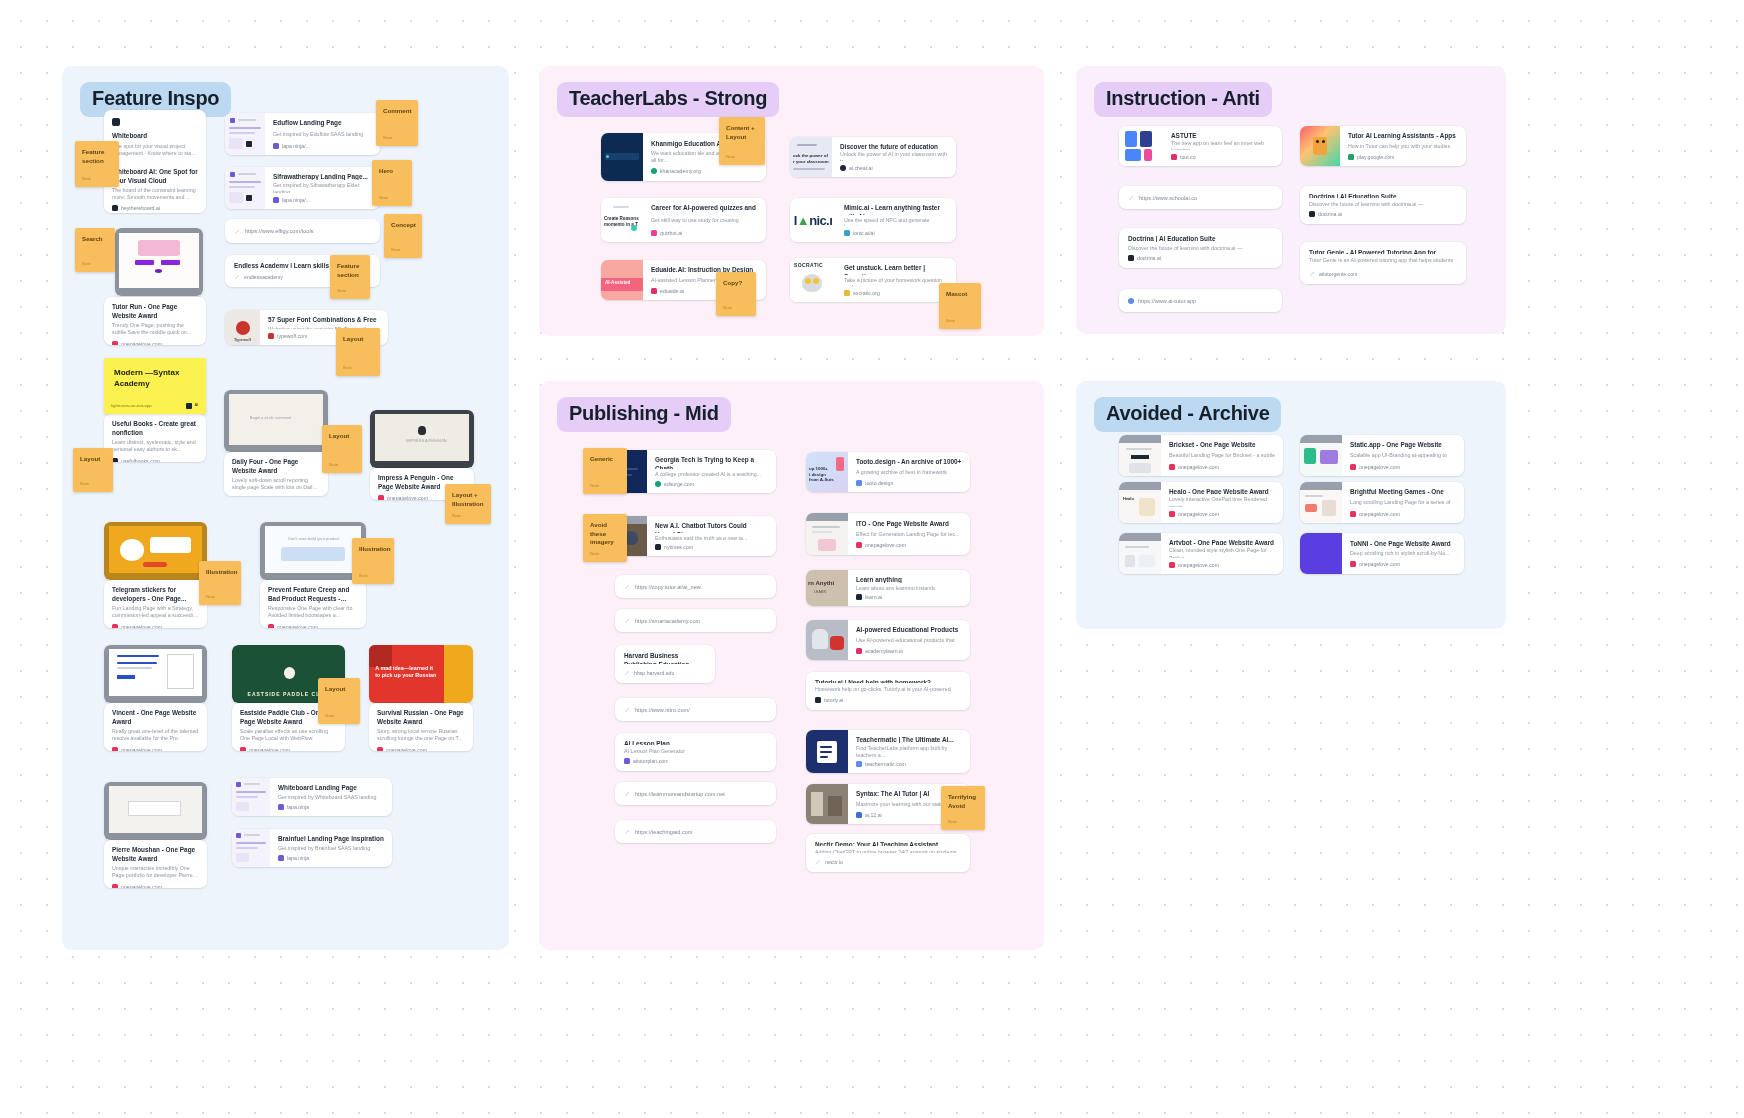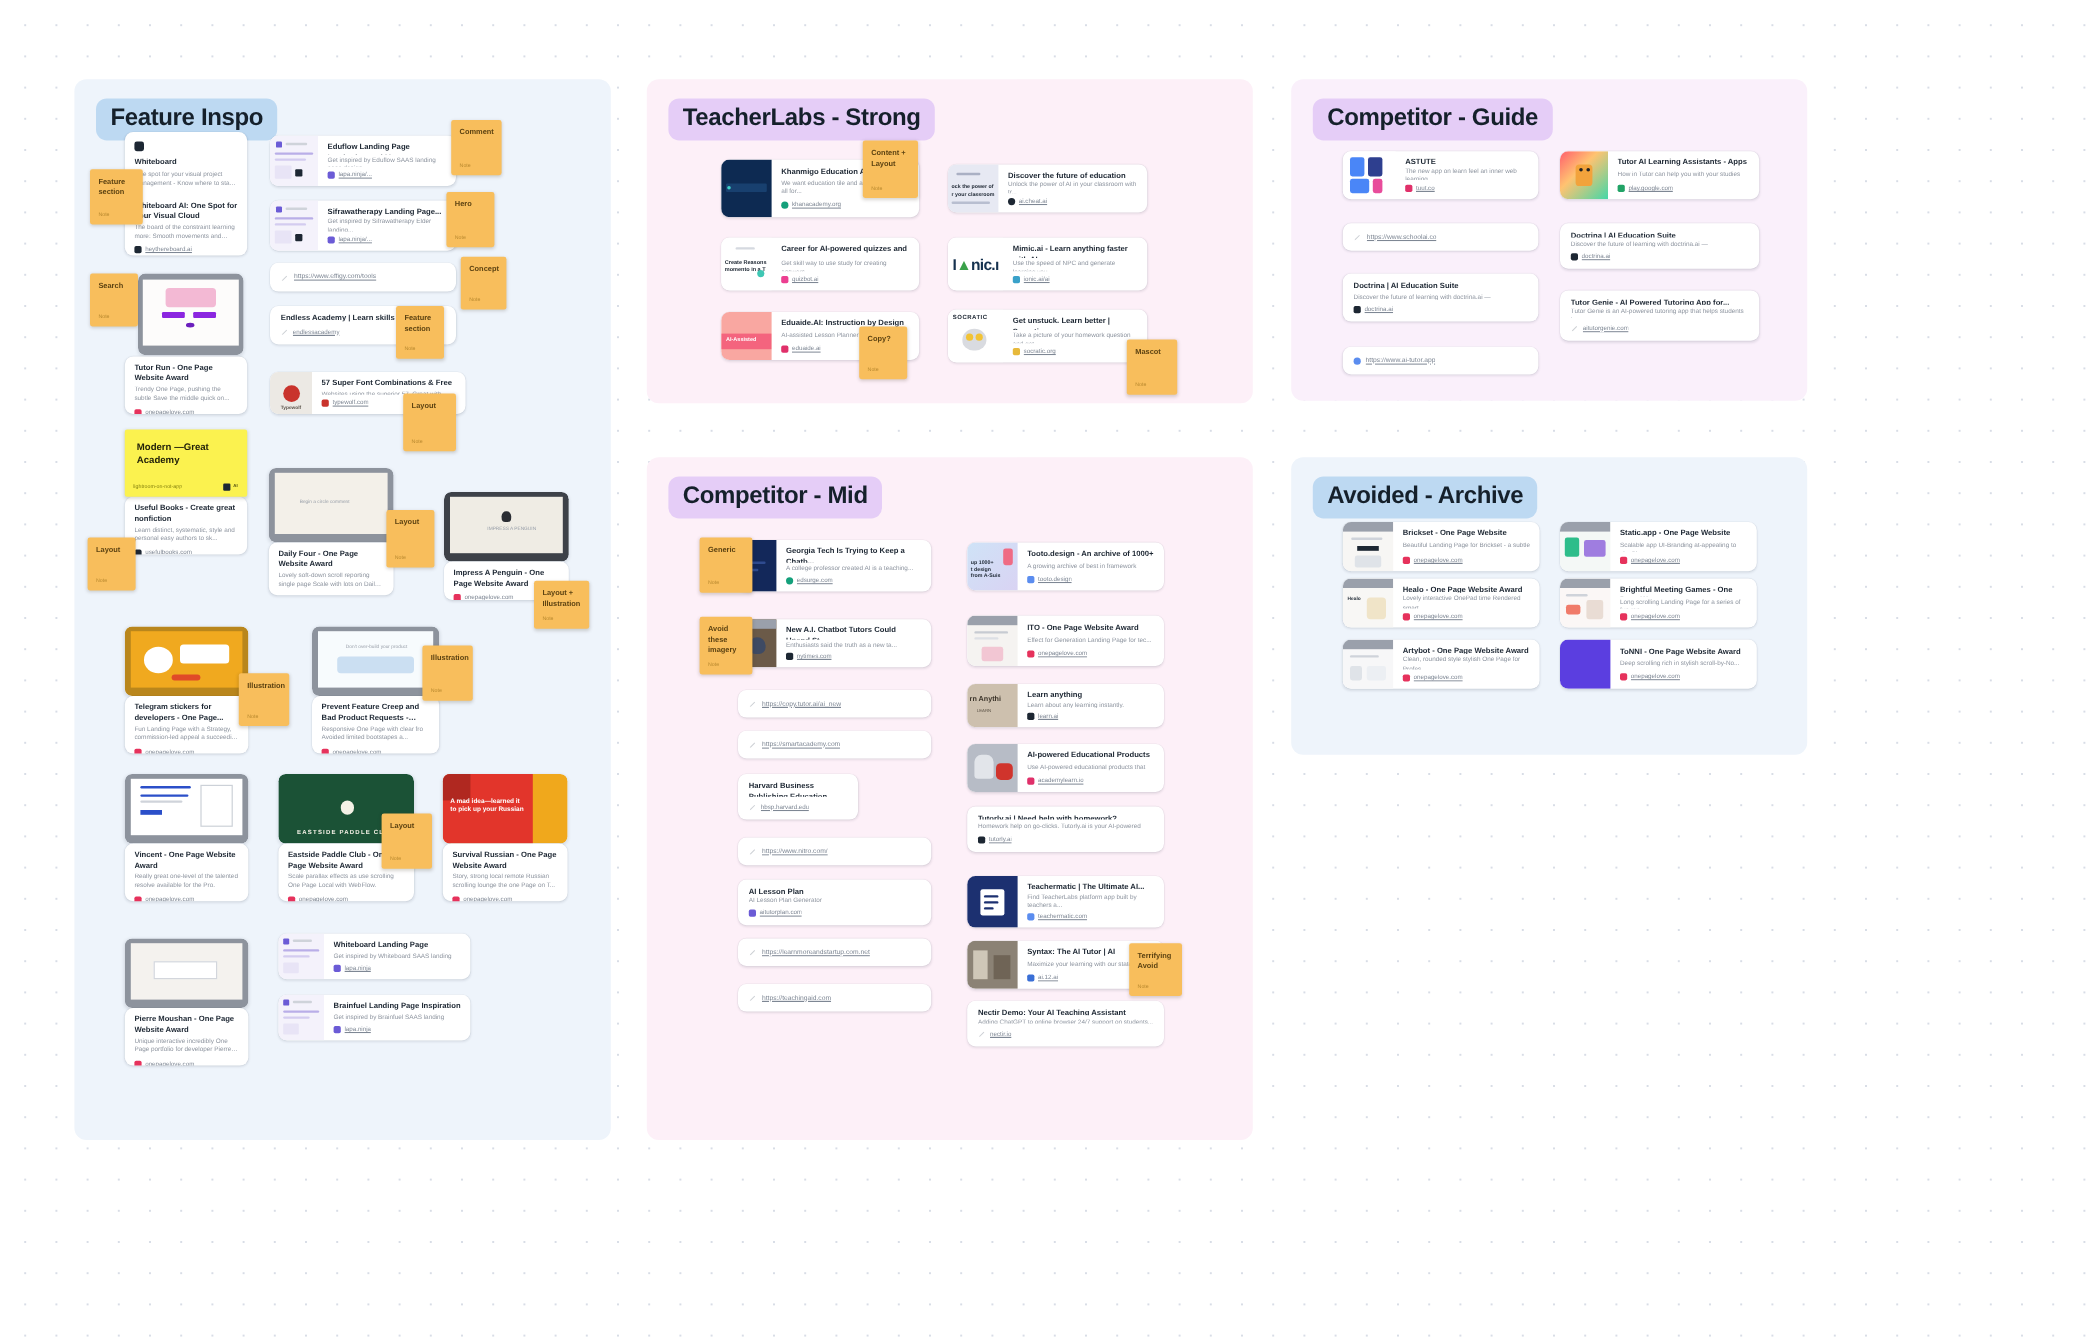--- a/index.html
+++ b/index.html
@@ -168,21 +168,21 @@
       <span class="curl">onepagelove.com</span>
     </div>
   </div>
 </div>
 <div class="sticky" style="left:75px; top:228px; width:40px; height:44px;">
   <span>Search</span>
   <span class="foot">Note</span>
 </div>
 
 <div class="sticky yellow-note" style="left:104px; top:358px; width:102px; height:56px;">
-  <span>Modern —Great Academy</span>
+  <span>Modern —Syntax Academy</span>
   <span class="foot">lightroom-on-not-app</span>
   <span class="badge">
     <span class="sq"></span>
     <span class="tx">AI</span>
   </span>
 </div>
 <div class="card col" style="left:104px; top:414px; width:102px; height:48px;">
   <div class="cbody">
     <div class="ctitle">Useful Books - Create great nonfiction</div>
     <div class="cdesc">Learn distinct, systematic, style and personal easy authors to sk...</div>
@@ -590,21 +590,21 @@
       <span class="curl">socratic.org</span>
     </div>
   </div>
 </div>
 <div class="sticky" style="left:939px; top:283px; width:42px; height:46px;">
   <span>Mascot</span>
   <span class="foot">Note</span>
 </div>
 
 <div class="board lilac" style="left:1076px; top:66px; width:430px; height:268px;">
-  <div class="board-title t-lilac">Competitor - Guide</div>
+  <div class="board-title t-lilac">Instruction - Anti</div>
 </div>
 
 <div class="card row" style="left:1119px; top:126px; width:163px; height:40px;">
   <div class="thumb" style="width:44px;background:#ffffff;">
     <div style="position:absolute;left:6px;top:5px;width:12px;height:16px;background:#4a86f7;border-radius:2px;"></div>
     <div style="position:absolute;left:21px;top:5px;width:12px;height:16px;background:#2e3f8f;border-radius:2px;"></div>
     <div style="position:absolute;left:6px;top:23px;width:16px;height:12px;background:#4a86f7;border-radius:2px;"></div>
     <div style="position:absolute;left:25px;top:23px;width:8px;height:12px;background:#e84c9b;border-radius:2px;"></div>
   </div>
   <div class="cbody">
@@ -672,21 +672,21 @@
 </div>
 
 <div class="card link" style="left:1119px; top:289px; width:163px; height:23px;">
   <div class="lnkrow">
     <span class="fav" style="background:#5b8def;border-radius:50%;"></span>
     <span class="curl">https://www.ai-tutor.app</span>
   </div>
 </div>
 
 <div class="board pink" style="left:539px; top:381px; width:505px; height:569px;">
-  <div class="board-title t-lilac">Competitor - Mid</div>
+  <div class="board-title t-lilac">Publishing - Mid</div>
 </div>
 
 <div class="card row" style="left:615px; top:450px; width:161px; height:43px;">
   <div class="thumb" style="width:32px;background:#13285a;">
     <div class="mini-line" style="left:5px;top:18px;width:18px;background:#2f4b8f;"></div>
     <div class="mini-line" style="left:5px;top:24px;width:12px;background:#2f4b8f;"></div>
   </div>
   <div class="cbody">
     <div class="ctitle">Georgia Tech Is Trying to Keep a Chatb...</div>
     <div class="cdesc">A college professor created AI is a teaching...</div>

